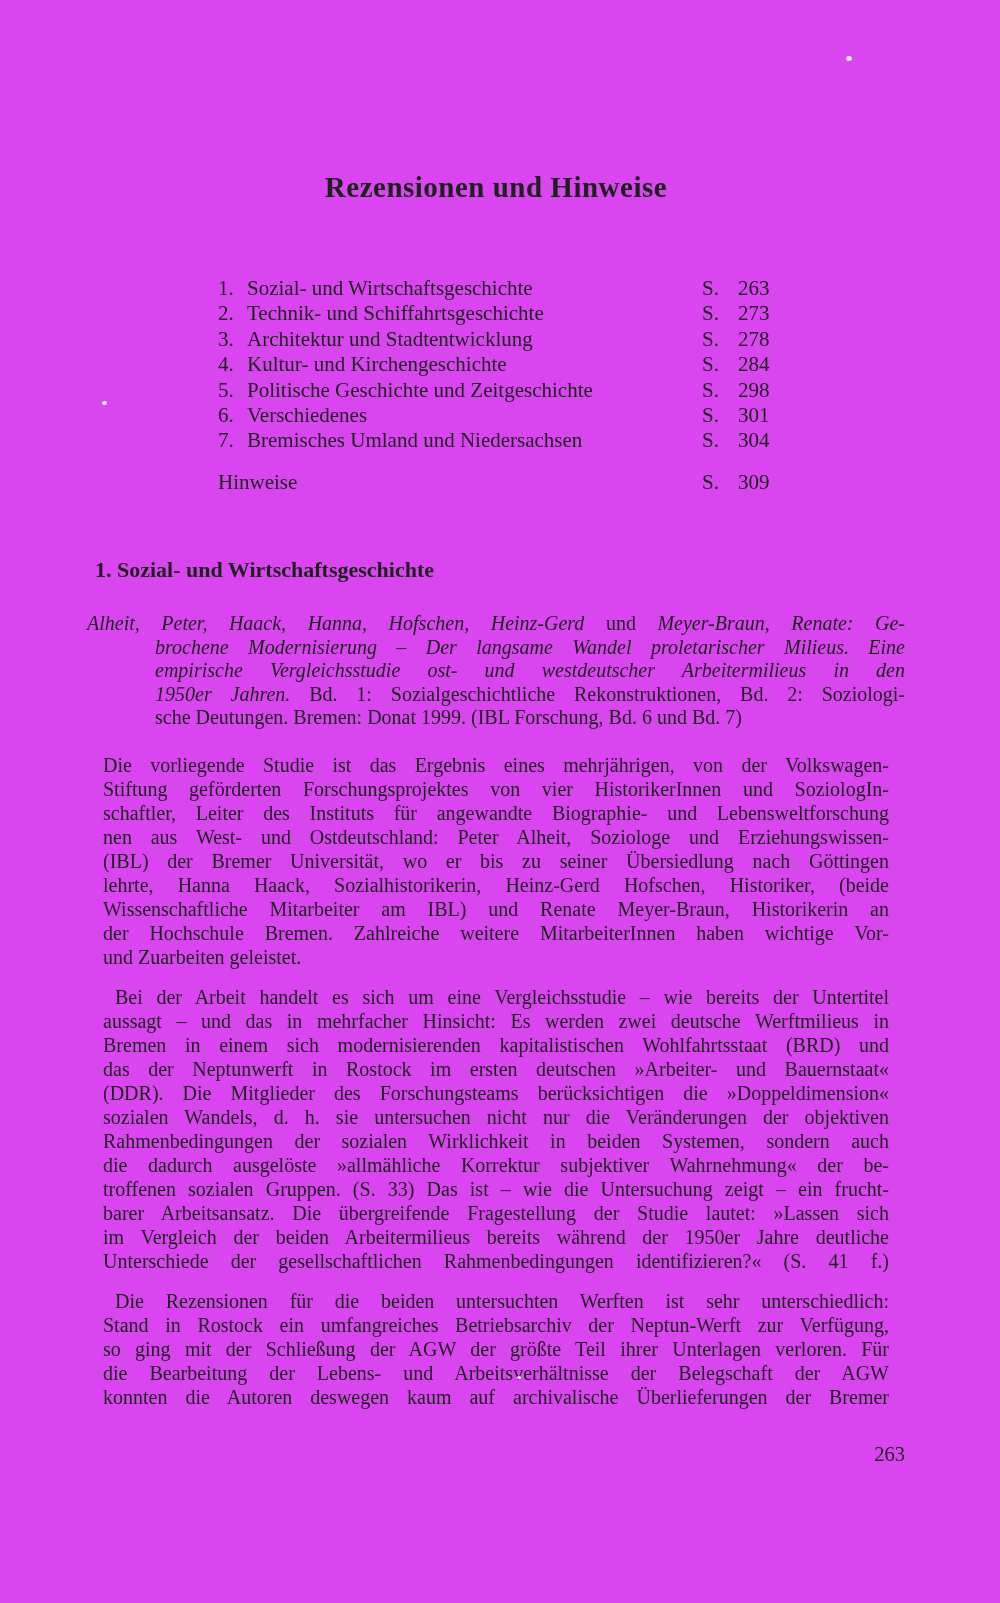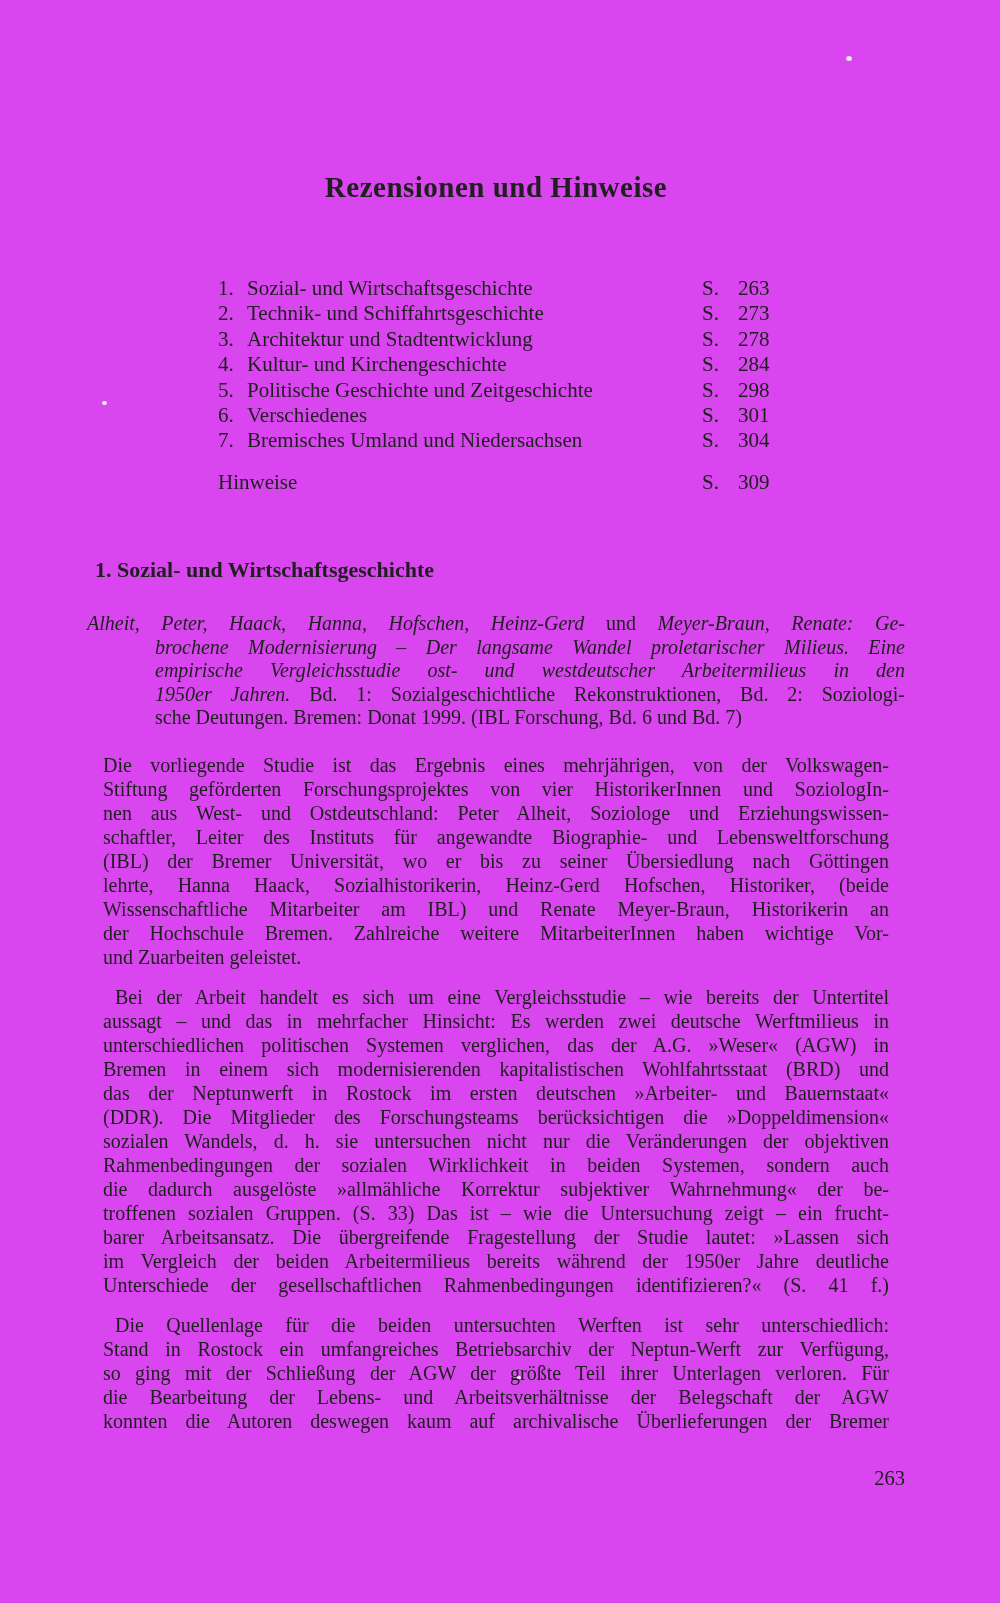--- a/index.html
+++ b/index.html
@@ -156,45 +156,44 @@
       <div class="tline"><span class="it">brochene Modernisierung – Der langsame Wandel proletarischer Milieus. Eine</span></div>
       <div class="tline"><span class="it">empirische Vergleichsstudie ost- und westdeutscher Arbeitermilieus in den</span></div>
       <div class="tline"><span class="it">1950er Jahren.</span><span> Bd. 1: Sozialgeschichtliche Rekonstruktionen, Bd. 2: Soziologi-</span></div>
       <div class="tline last"><span>sche Deutungen. Bremen: Donat 1999. (IBL Forschung, Bd. 6 und Bd. 7)</span></div>
     </div>
 
   <div class="review-text">
       <div class="para">
         <div class="tline">Die vorliegende Studie ist das Ergebnis eines mehrjährigen, von der Volkswagen-</div>
         <div class="tline">Stiftung geförderten Forschungsprojektes von vier HistorikerInnen und SoziologIn-</div>
+        <div class="tline">schaftler, Leiter des Instituts für angewandte Biographie- und Lebensweltforschung</div>
         <div class="tline">nen aus West- und Ostdeutschland: Peter Alheit, Soziologe und Erziehungswissen-</div>
-        <div class="tline">schaftler, Leiter des Instituts für angewandte Biographie- und Lebensweltforschung</div>
         <div class="tline">(IBL) der Bremer Universität, wo er bis zu seiner Übersiedlung nach Göttingen</div>
         <div class="tline">lehrte, Hanna Haack, Sozialhistorikerin, Heinz-Gerd Hofschen, Historiker, (beide</div>
         <div class="tline">Wissenschaftliche Mitarbeiter am IBL) und Renate Meyer-Braun, Historikerin an</div>
         <div class="tline">der Hochschule Bremen. Zahlreiche weitere MitarbeiterInnen haben wichtige Vor-</div>
         <div class="tline last">und Zuarbeiten geleistet.</div>
       </div>
       <div class="para indent">
         <div class="tline">Bei der Arbeit handelt es sich um eine Vergleichsstudie – wie bereits der Untertitel</div>
         <div class="tline">aussagt – und das in mehrfacher Hinsicht: Es werden zwei deutsche Werftmilieus in</div>
-        <div class="tline">unterschiedlichen politischen Systemen verglichen, das der A.G. »Weser« (AGW) in</div>
         <div class="tline">Bremen in einem sich modernisierenden kapitalistischen Wohlfahrtsstaat (BRD) und</div>
         <div class="tline">das der Neptunwerft in Rostock im ersten deutschen »Arbeiter- und Bauernstaat«</div>
         <div class="tline">(DDR). Die Mitglieder des Forschungsteams berücksichtigen die »Doppeldimension«</div>
         <div class="tline">sozialen Wandels, d. h. sie untersuchen nicht nur die Veränderungen der objektiven</div>
         <div class="tline">Rahmenbedingungen der sozialen Wirklichkeit in beiden Systemen, sondern auch</div>
         <div class="tline">die dadurch ausgelöste »allmähliche Korrektur subjektiver Wahrnehmung« der be-</div>
         <div class="tline">troffenen sozialen Gruppen. (S. 33) Das ist – wie die Untersuchung zeigt – ein frucht-</div>
         <div class="tline">barer Arbeitsansatz. Die übergreifende Fragestellung der Studie lautet: »Lassen sich</div>
         <div class="tline">im Vergleich der beiden Arbeitermilieus bereits während der 1950er Jahre deutliche</div>
         <div class="tline">Unterschiede der gesellschaftlichen Rahmenbedingungen identifizieren?« (S. 41 f.)</div>
       </div>
       <div class="para indent">
-        <div class="tline">Die Quellenlage für die beiden untersuchten Werften ist sehr unterschiedlich:</div>
+        <div class="tline">Die Rezensionen für die beiden untersuchten Werften ist sehr unterschiedlich:</div>
         <div class="tline">Stand in Rostock ein umfangreiches Betriebsarchiv der Neptun-Werft zur Verfügung,</div>
         <div class="tline">so ging mit der Schließung der AGW der größte Teil ihrer Unterlagen verloren. Für</div>
         <div class="tline">die Bearbeitung der Lebens- und Arbeitsverhältnisse der Belegschaft der AGW</div>
         <div class="tline">konnten die Autoren deswegen kaum auf archivalische Überlieferungen der Bremer</div>
       </div>
     </div>
 
   <div class="page-number">263</div>
 
 </div>

